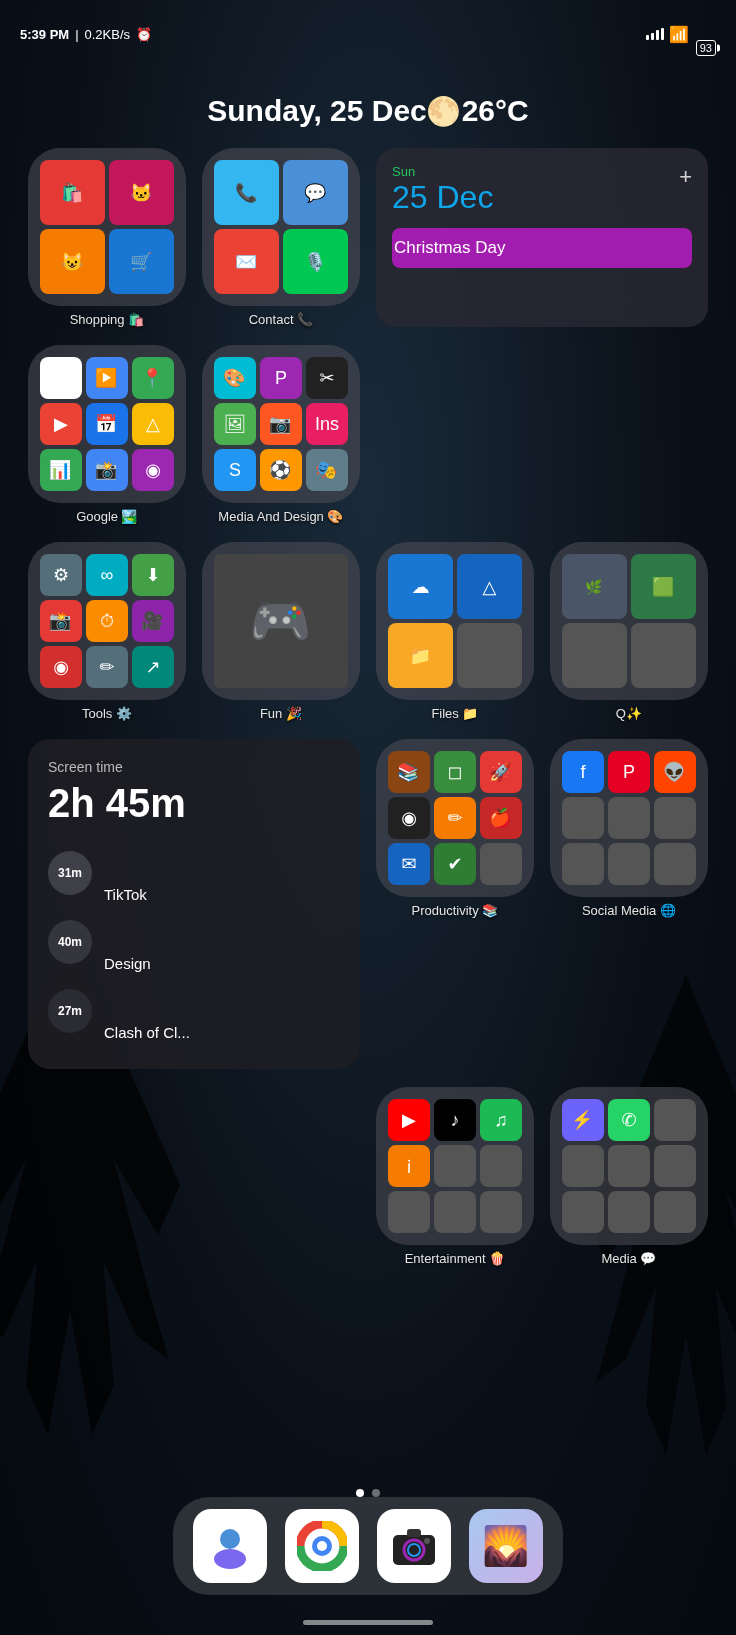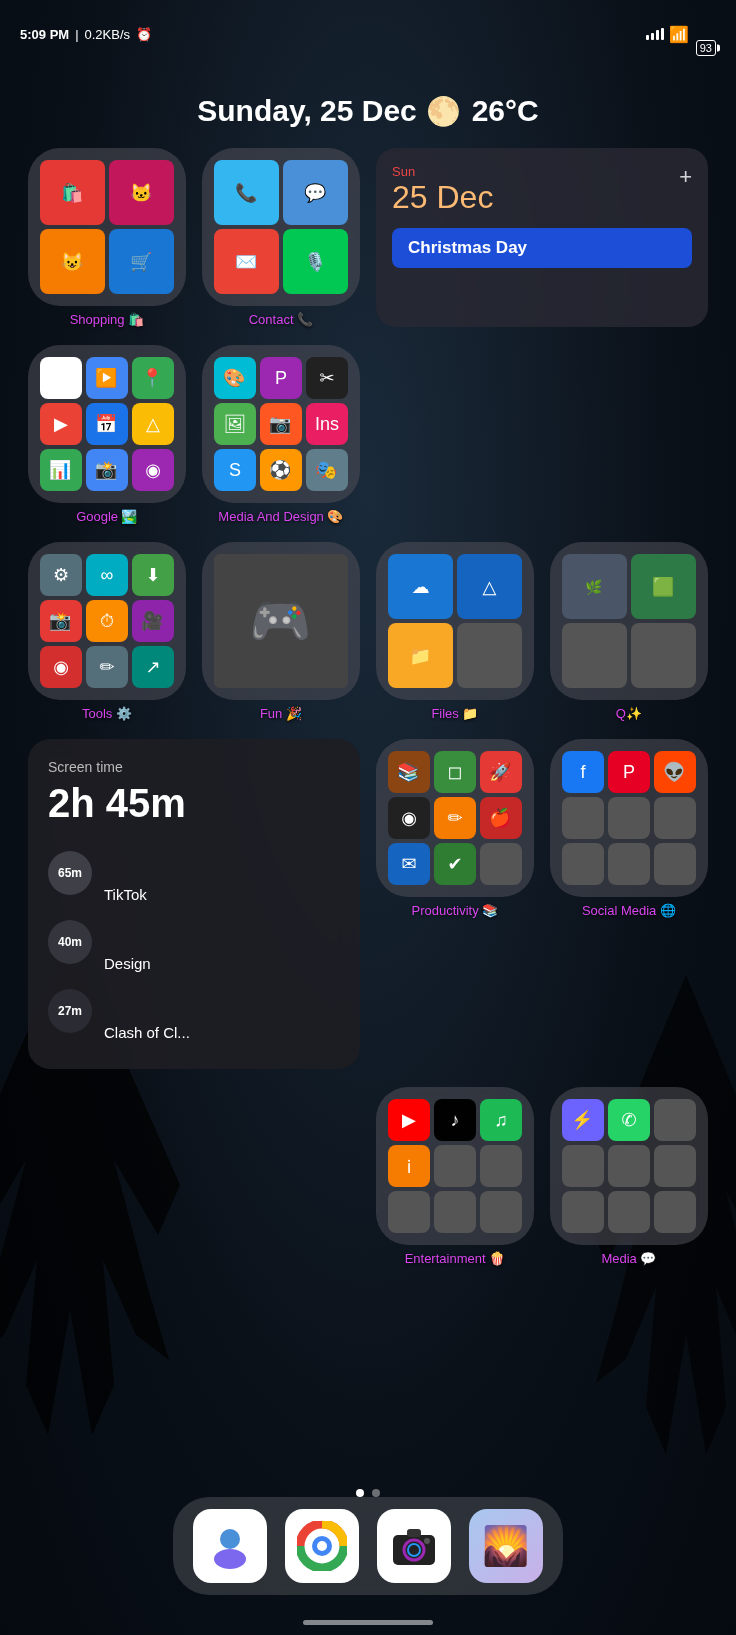--- a/index.html
+++ b/index.html
@@ -84,21 +84,20 @@
       text-align: center;
       padding: 30px 0 20px;
     }
     .date-weather-text {
       font-size: 30px;
       font-weight: 600;
       color: white;
       display: flex;
       align-items: center;
       justify-content: center;
-      gap: 10px;
     }
     .sun-emoji { font-size: 28px; }
 
     
     .app-item {
       display: flex;
       flex-direction: column;
       align-items: center;
       gap: 6px;
     }
@@ -121,53 +120,53 @@
     .app-mini {
       border-radius: 8px;
       display: flex;
       align-items: center;
       justify-content: center;
       font-size: 18px;
       overflow: hidden;
     }
     .app-label {
       font-size: 13px;
-      color: #d946ef;
+      color: #e5e5e5;
       text-align: center;
       text-shadow: 0 1px 3px rgba(0,0,0,0.8);
     }
 
     
     .calendar-widget {
       grid-column: 3 / 5;
       grid-row: 1 / 2;
       background: rgba(40, 40, 50, 0.85);
       border-radius: 20px;
       padding: 16px;
       backdrop-filter: blur(10px);
     }
     .cal-header {
       display: flex;
       justify-content: space-between;
       align-items: flex-start;
       margin-bottom: 12px;
     }
-    .cal-month { font-size: 13px; color: #ef4444; }
-    .cal-day { font-size: 32px; font-weight: 300; color: #fdba74; }
+    .cal-month { font-size: 13px; color: #22c55e; }
+    .cal-day { font-size: 32px; font-weight: 300; color: #0ea5e9; }
     .cal-plus {
       font-size: 22px;
       color: white;
       opacity: 0.8;
     }
     .cal-event {
-      background: #1d4ed8;
+      background: #a21caf;
       border-radius: 8px;
-      padding: 10px 16px;
+      padding: 10px 2px;
       font-size: 17px;
-      font-weight: 700;
+      font-weight: 400;
       color: white;
     }
 
     
     .screen-time-widget {
       grid-column: 1 / 3;
       grid-row: 4 / 5;
       background: rgba(30, 30, 35, 0.9);
       border-radius: 22px;
       padding: 20px;
@@ -262,21 +261,21 @@
 </head>
 <body>
 
 <div class="wallpaper">
   <div class="palm-left"></div>
   <div class="palm-right"></div>
 </div>
 
 <div class="status-bar">
   <div class="status-left">
-    <span style="font-weight:600">5:09 PM</span>
+    <span style="font-weight:600">5:39 PM</span>
     <span>|</span>
     <span>0.2KB/s</span>
     <span>⏰</span>
   </div>
   <div class="status-right">
     <div class="signal-bars">
       <div class="signal-bar" style="height:5px"></div>
       <div class="signal-bar" style="height:7px"></div>
       <div class="signal-bar" style="height:10px"></div>
       <div class="signal-bar" style="height:12px"></div>
@@ -410,21 +409,21 @@
   </div>
 </div>
 
 <div style="display:grid; grid-template-columns:1fr 1fr 1fr 1fr; gap:16px; padding:0 28px; margin-bottom:18px; position:relative; z-index:10; align-items:start;">
 
   <div class="screen-time-widget" style="grid-column:1/3; grid-row:1/2;">
     <div class="st-label">Screen time</div>
     <div class="st-time">2h 45m</div>
     <div class="st-app">
       <div class="st-circle">
-        <span>65m</span>
+        <span>31m</span>
       </div>
       <span class="st-app-name">TikTok</span>
     </div>
     <div class="st-app">
       <div class="st-circle" style="background:rgba(80,80,90,0.5)">
         <span>40m</span>
       </div>
       <span class="st-app-name">Design</span>
     </div>
     <div class="st-app">

